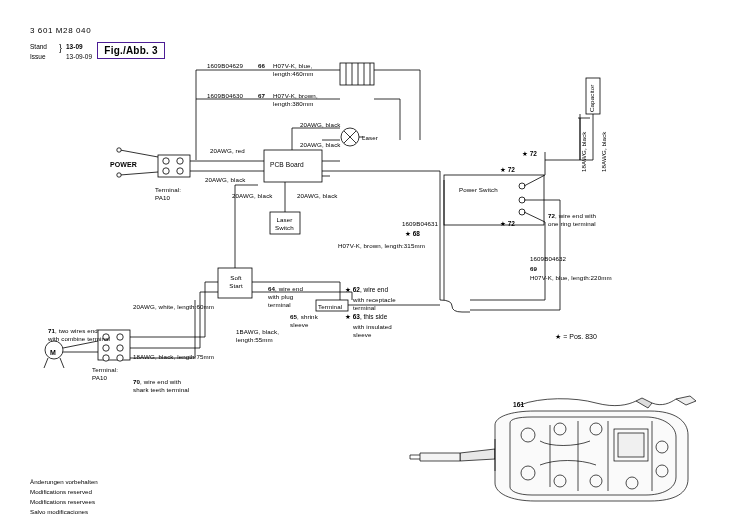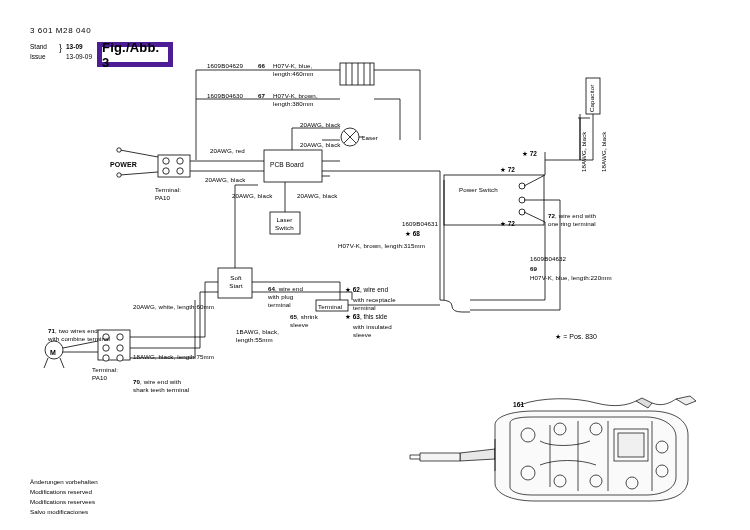--- a/index.html
+++ b/index.html
@@ -11,22 +11,22 @@
     position:relative;
     overflow:hidden;
   }
   #sheet { position:absolute; left:0; top:0; width:600px; height:530px; }
   .t { position:absolute; font-size:6.2px; line-height:1.25; white-space:pre; letter-spacing:0.1px; }
   .b { font-weight:bold; }
   .hdr-num { position:absolute; font-size:8px; letter-spacing:0.6px; }
   .hdr-lab { position:absolute; font-size:6.5px; }
   .hdr-date { position:absolute; font-size:6.5px; font-weight:bold; }
   .figbox {
-    position:absolute; border:5px solid #4c1d95; background:#fff;
-    font-size:13px; font-weight:bold; display:flex; align-items:center; justify-content:center;
+    position:absolute; border:1px solid #4c1d95; background:#fff;
+    font-size:10px; font-weight:bold; display:flex; align-items:center; justify-content:center;
     letter-spacing:0.2px;
   }
   .vert { writing-mode:vertical-rl; transform:rotate(180deg); }
   .footer { position:absolute; font-size:6.2px; line-height:1.45; }
   svg { position:absolute; left:0; top:0; }
   .star { position:absolute; font-size:6.5px; }
 </style>
 </head>
 <body>
 

